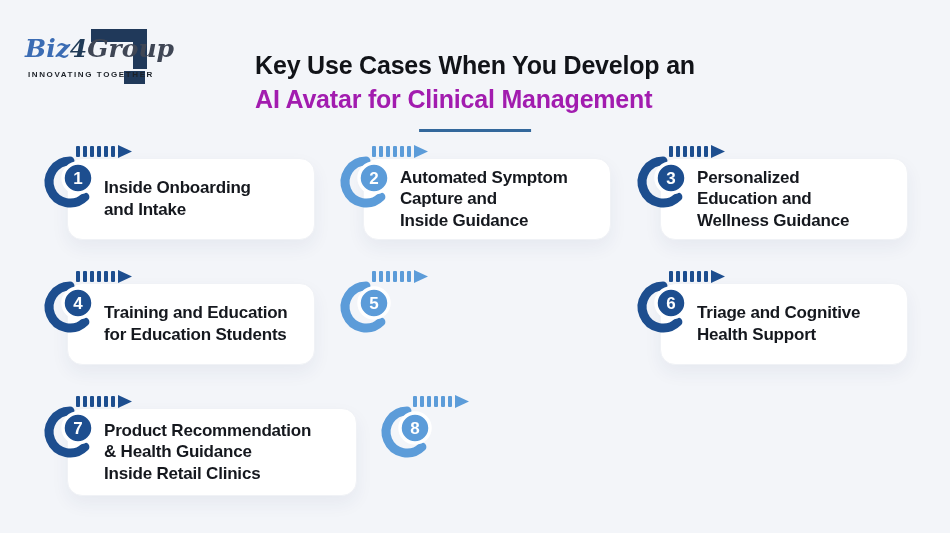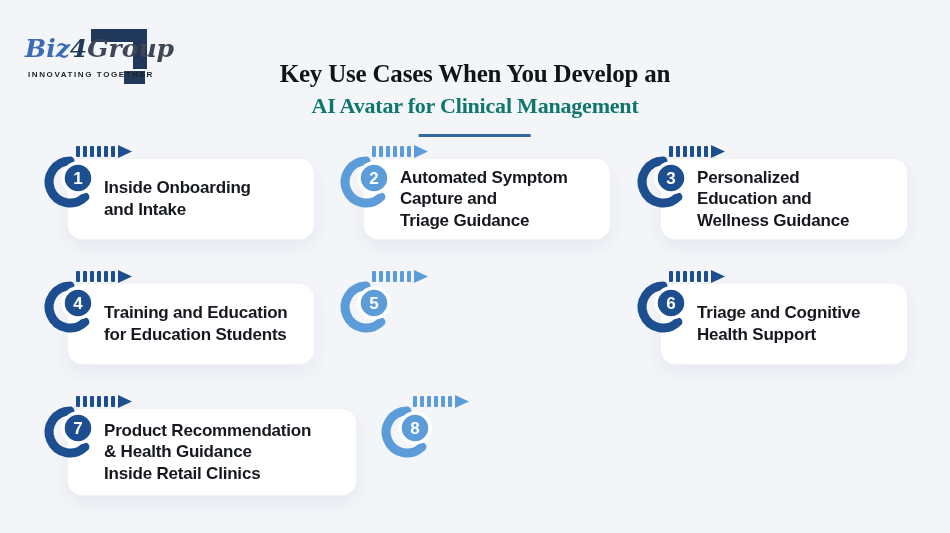--- a/index.html
+++ b/index.html
@@ -25,23 +25,23 @@
   .logo .biz   { color: #3b6cb4; }
   .logo .four  { color: #1f3a57; }
   .logo .group { color: #3f4655; }
   .logo .tagline {
     position: absolute; left: 3px; top: 56px; z-index: 2;
     font-size: 8px; font-weight: bold; letter-spacing: 1.6px;
     color: #1c2128; white-space: nowrap;
   }
 
   
-  .title-block { position: absolute; top: 60px; left: 50%; transform: translateX(-50%); text-align: center; white-space: nowrap; font-family: Liberation Serif, serif; }
+  .title-block { position: absolute; top: 51px; left: 50%; transform: translateX(-50%); text-align: left; white-space: nowrap; }
   .title-line1 { font-size: 25px; font-weight: bold; color: #111318; letter-spacing: -0.2px; }
-  .title-line2 { font-size: 22px; font-weight: bold; color: #0f766e; letter-spacing: -0.2px; margin-top: 5px; }
+  .title-line2 { font-size: 25px; font-weight: bold; color: #a21caf; letter-spacing: -0.2px; margin-top: 5px; }
   .title-underline { width: 112px; height: 3px; background: #33689c; margin: 15px auto 0 auto; }
 
   
   .row { position: absolute; left: 40px; display: flex; }
   .row-1 { top: 145px; }
   .row-2 { top: 270px; }
   .row-3 { top: 395px; }
   .cell-a { width: 296px; }
   .cell-b { width: 297px; }
   .cell-wide { width: 337px; }
@@ -112,21 +112,21 @@
         </g>
         <circle cx="38" cy="33" r="15" fill="currentColor" stroke="#ffffff" stroke-width="3.5"></circle>
         <text class="num" x="38" y="39" text-anchor="middle">1</text>
       </svg>
     </div>
   </div>
   <div class="cell-b item">
     <div class="card">
       <div class="card-title">Automated Symptom
 Capture and
-Triage Guidance</div>
+Inside Guidance</div>
     </div>
     <div class="badge light">
       <svg viewBox="0 0 100 66">
         <path d="M 30 16 A 21 21 0 1 0 44.9 51.9" fill="none" stroke="currentColor" stroke-width="9" stroke-linecap="round"></path>
         <g fill="currentColor">
           <rect x="36" y="1" width="4" height="11" rx="1"></rect>
             <rect x="43" y="1" width="4" height="11" rx="1"></rect>
             <rect x="50" y="1" width="4" height="11" rx="1"></rect>
             <rect x="57" y="1" width="4" height="11" rx="1"></rect>
             <rect x="64" y="1" width="4" height="11" rx="1"></rect>

